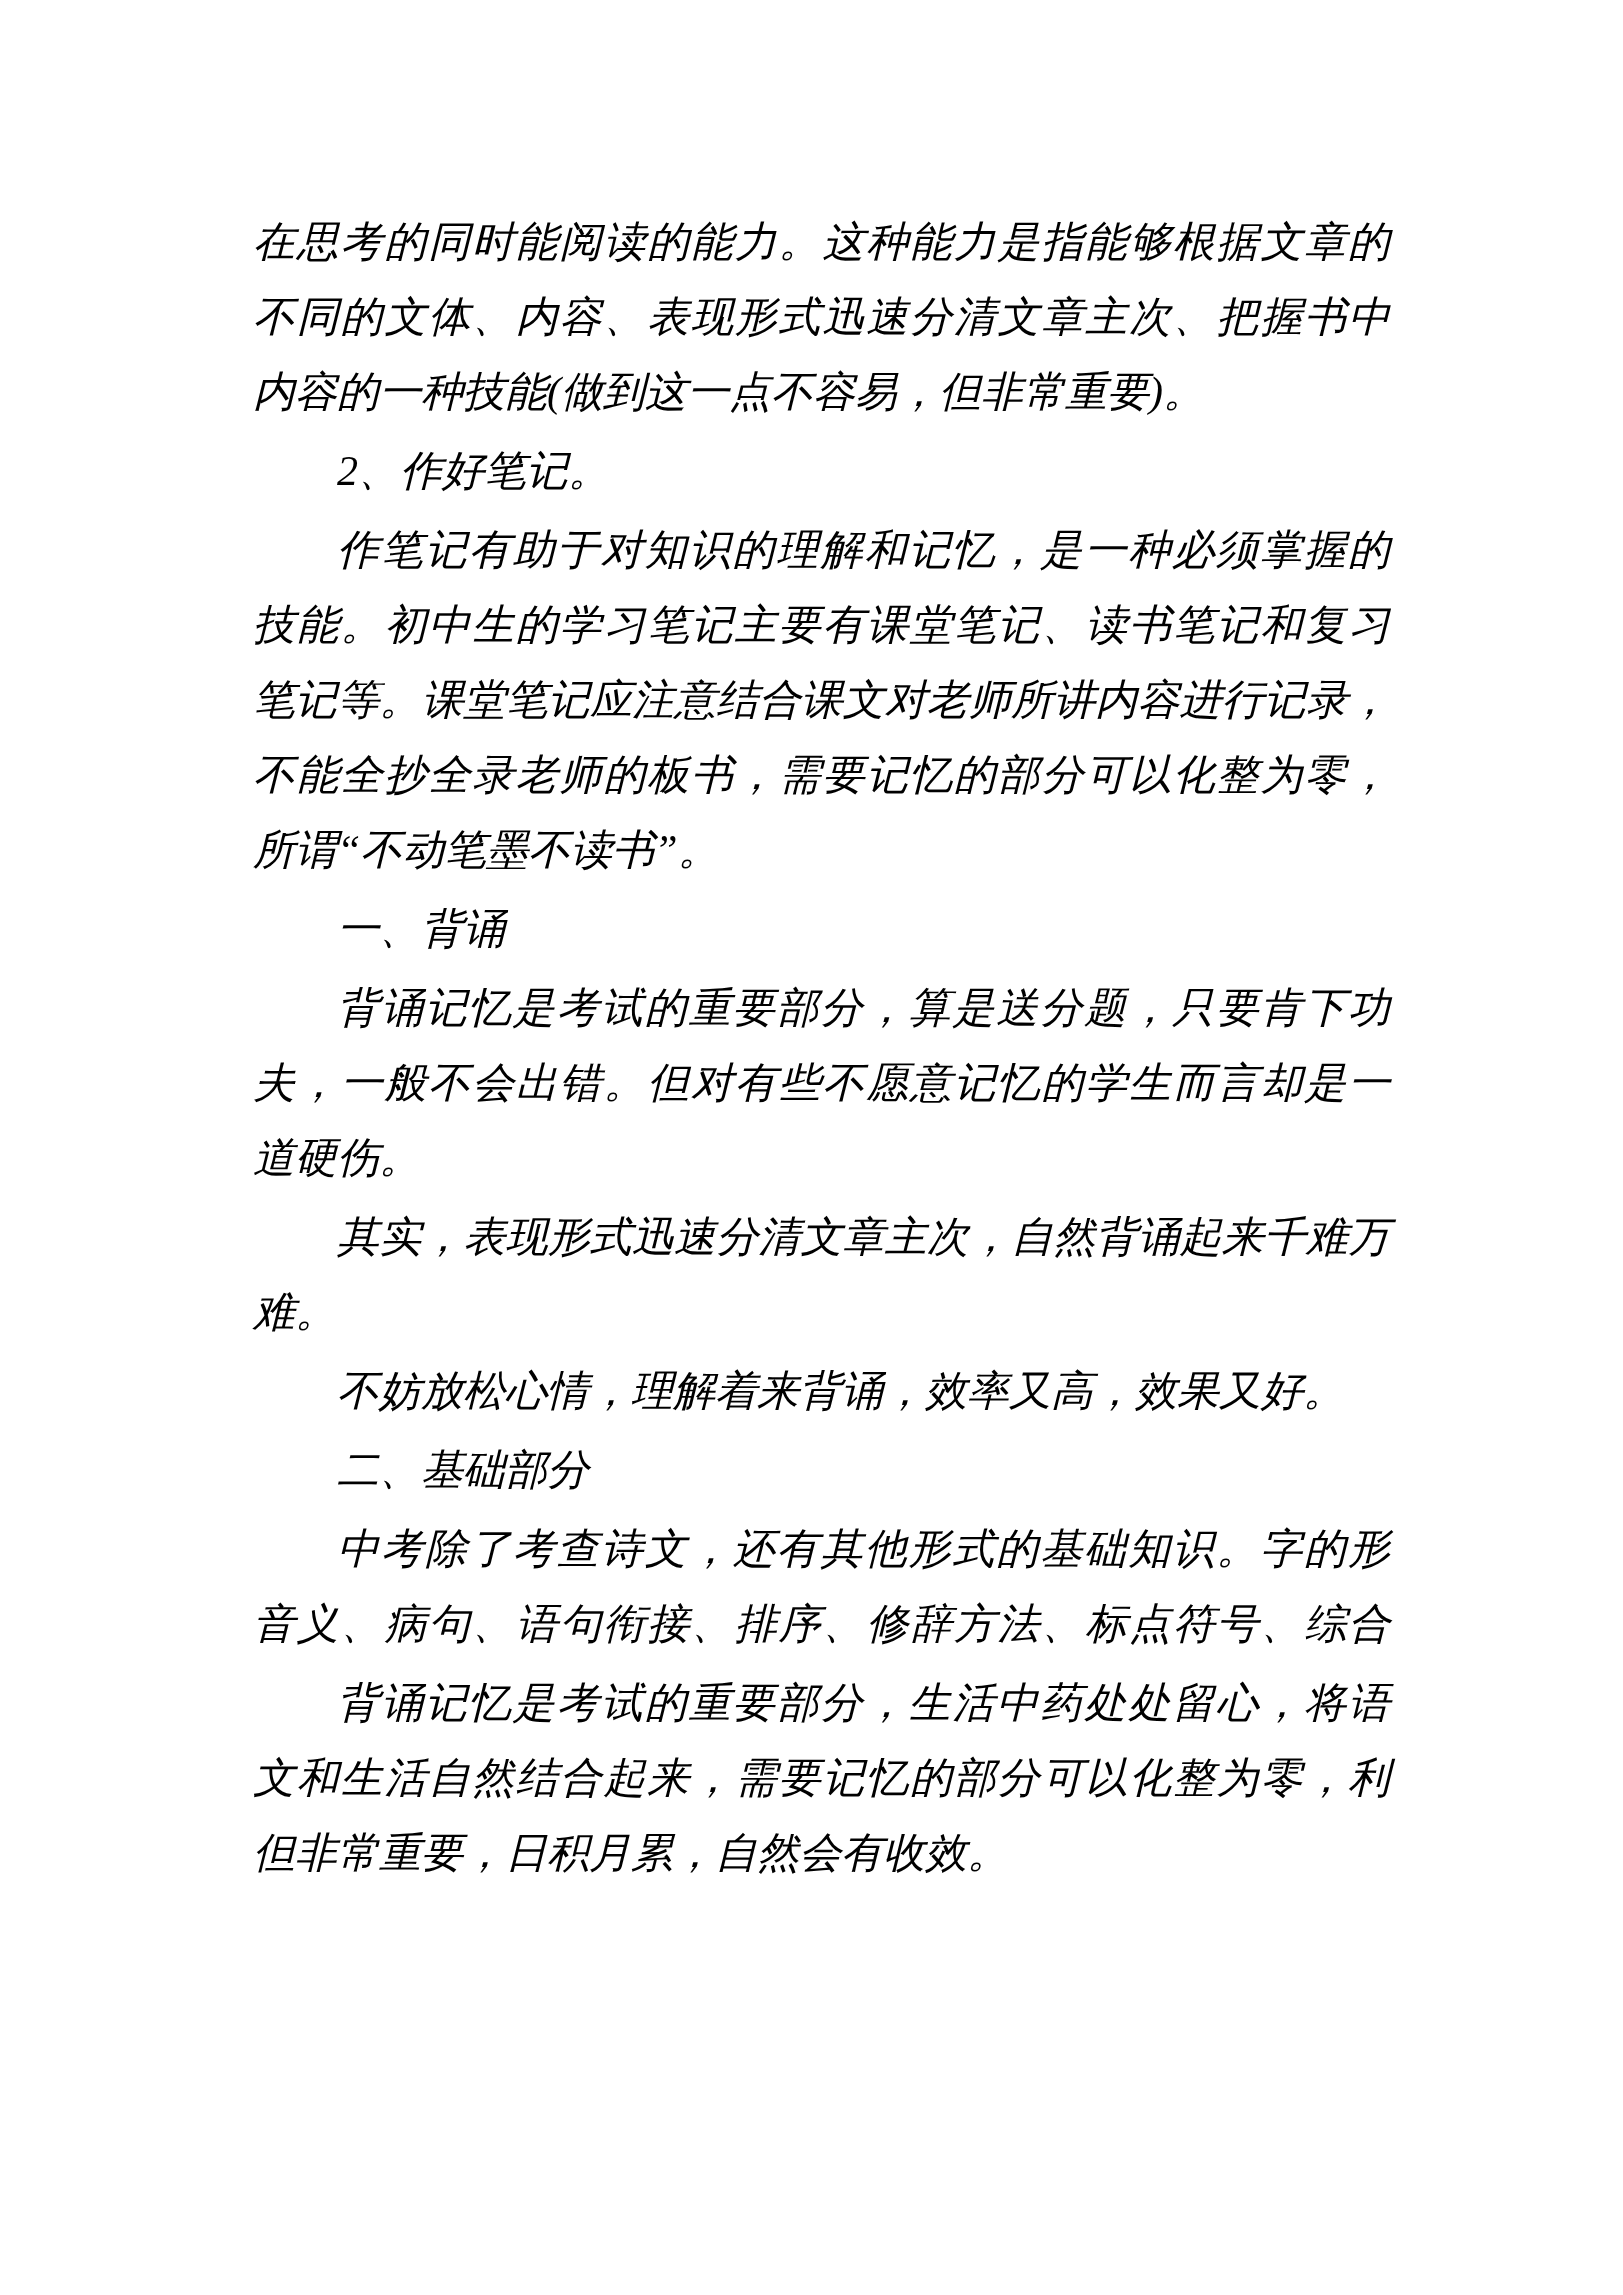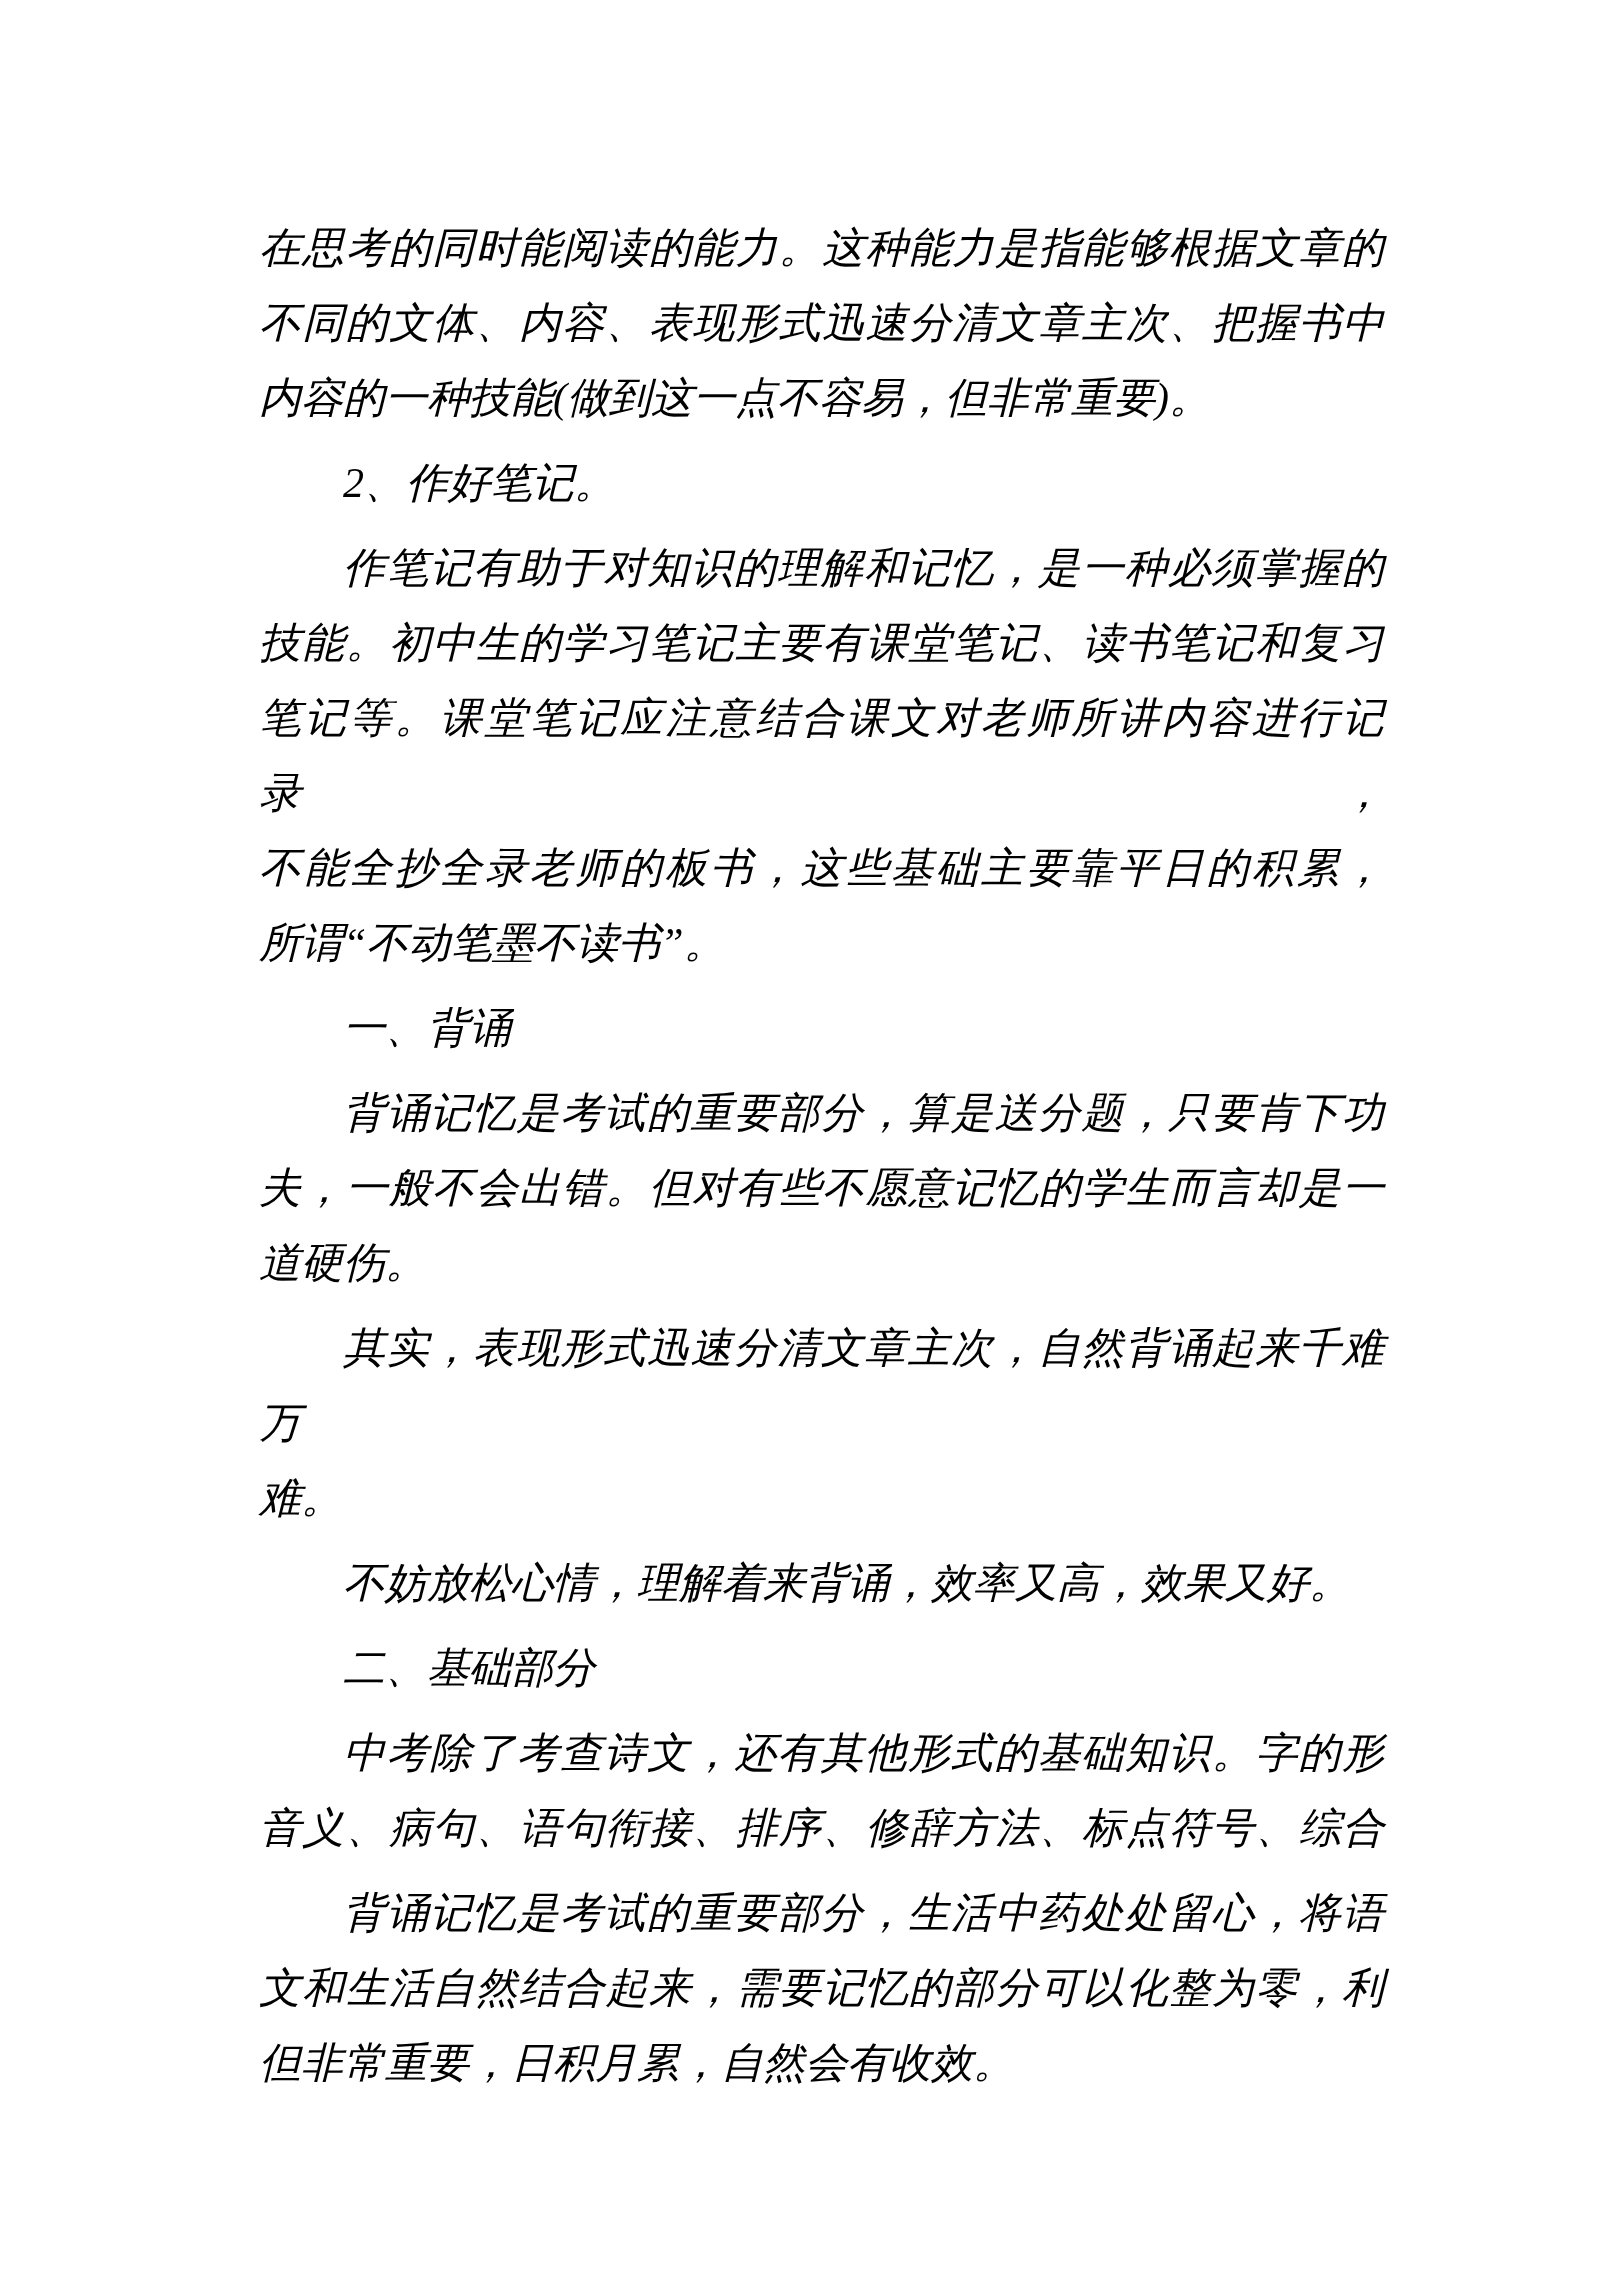--- a/index.html
+++ b/index.html
@@ -20,21 +20,21 @@
     top: 201px;
     width: 1145px;
     color: #000000;
     font-family: "Liberation Serif", "DejaVu Serif", serif;
     font-style: italic;
     font-size: 42px;
     line-height: 75px;
     font-kerning: none;
   }
   .para {
-    margin: 10px;
+    margin: 4px;
     padding: 0;
   }
   .line {
     text-align: justify;
     text-align-last: justify;
     text-justify: inter-character;
   }
   .line.first {
     text-indent: 2em;
   }
@@ -52,21 +52,21 @@
         <div class="line">不同的文体、内容、表现形式迅速分清文章主次、把握书中</div>
         <div class="line last">内容的一种技能(做到这一点不容易，但非常重要)。</div>
       </div>
       <div class="para">
         <div class="line first last">2、作好笔记。</div>
       </div>
       <div class="para">
         <div class="line first">作笔记有助于对知识的理解和记忆，是一种必须掌握的</div>
         <div class="line">技能。初中生的学习笔记主要有课堂笔记、读书笔记和复习</div>
         <div class="line">笔记等。课堂笔记应注意结合课文对老师所讲内容进行记录，</div>
-        <div class="line">不能全抄全录老师的板书，这些基础主要靠平日的积累，</div>
+        <div class="line">不能全抄全录老师的板书，需要记忆的部分可以化整为零，</div>
         <div class="line last">所谓“不动笔墨不读书”。</div>
       </div>
       <div class="para">
         <div class="line first last">一、背诵</div>
       </div>
       <div class="para">
         <div class="line first">背诵记忆是考试的重要部分，算是送分题，只要肯下功</div>
         <div class="line">夫，一般不会出错。但对有些不愿意记忆的学生而言却是一</div>
         <div class="line last">道硬伤。</div>
       </div>

